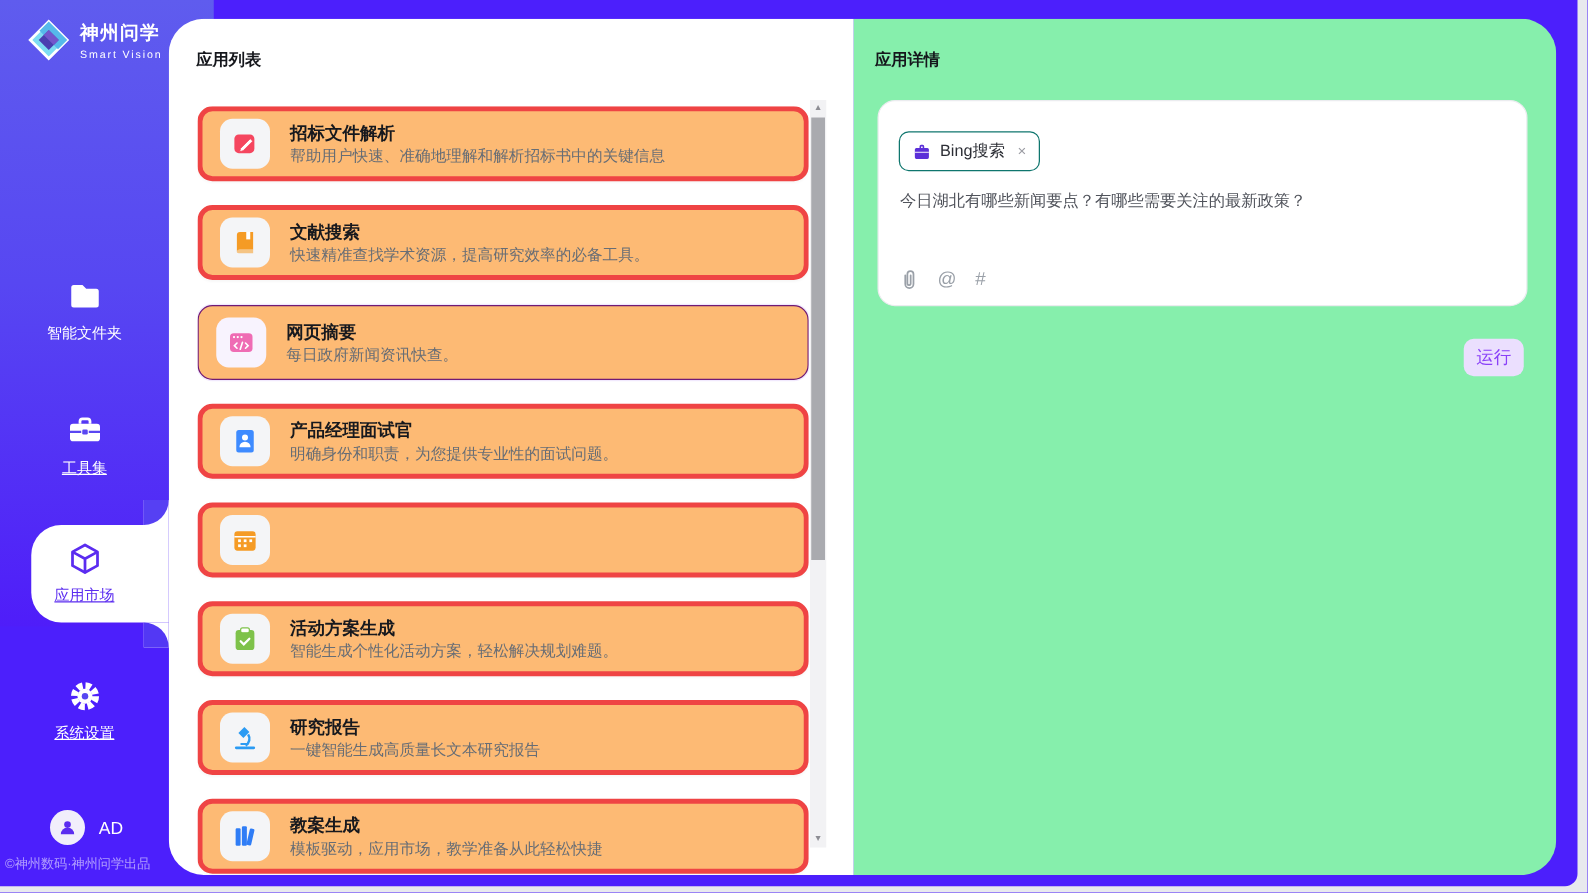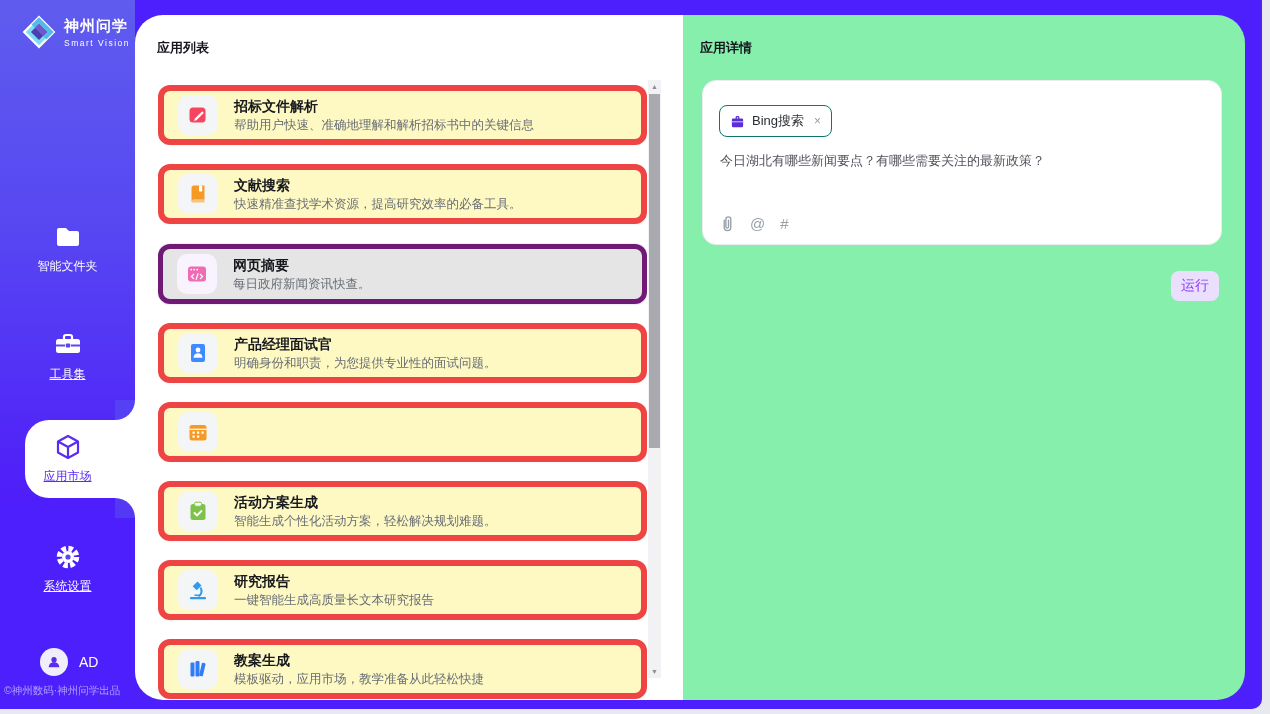--- a/index.html
+++ b/index.html
@@ -5,21 +5,21 @@
   html,body{margin:0;padding:0;}
   body{
     width:1270px;height:714px;position:relative;overflow:hidden;
     background:#e8e9ee;
     font-family:"Liberation Sans","DejaVu Sans",sans-serif;
   }
   
   .frame{position:absolute;left:0;top:0;width:1262px;height:709px;background:#4c1ffc;border-bottom-right-radius:10px;}
   
   .sidebar{position:absolute;left:0;top:0;width:135px;height:501px;
-    background:linear-gradient(180deg,#5f5cee 0%,#5747f2 45%,#4f1df9 100%);}
+    background:linear-gradient(180deg,#5f5cee 0%,#5747f2 45%,#4f1df9 100%);padding-left:36px;}
   .logo{position:absolute;left:20px;top:13px;display:flex;align-items:center;gap:6px;}
   .logo-text .name{color:#fff;font-weight:bold;font-size:15px;letter-spacing:1px;}
   .logo-text .sub{color:#fff;font-size:8.5px;letter-spacing:1.5px;margin-top:2px;}
   .nav-item{position:absolute;left:0;width:135px;text-align:center;color:#fff;cursor:pointer;}
   .nav-item .nav-label{font-size:12px;margin-top:6px;display:inline-block;}
   .nav-item.underlined .nav-label{text-decoration:underline;}
   .nav-item.active{color:#5b2cf0;text-align:center;}
   .nav-item.active .nav-label{color:#5b2cf0;text-decoration:underline;}
   
   .active-bubble{position:absolute;left:25px;top:420px;width:110px;height:78px;background:#ffffff;border-radius:24px 0 0 24px;}
@@ -33,23 +33,23 @@
   .avatar{width:28px;height:28px;border-radius:50%;background:#f1eefb;display:flex;align-items:center;justify-content:center;}
   .user-name{color:#fff;font-size:14px;}
   .side-footer{position:absolute;left:4px;top:684px;font-size:10.5px;color:rgba(255,255,255,.55);white-space:nowrap;}
   
   .main{position:absolute;left:135px;top:15px;width:1110px;height:685px;border-radius:28px;overflow:hidden;display:flex;}
   .panel-list{width:548px;background:#ffffff;position:relative;}
   .panel-detail{width:562px;background:#86efac;position:relative;}
   .panel-title{position:absolute;left:22px;top:24px;font-size:13px;font-weight:bold;color:#15171c;}
   
   .list-wrap{position:absolute;left:23px;top:70px;width:489px;height:615px;overflow:hidden;}
-  .app-card{box-sizing:border-box;height:60px;border:6px solid #ef4444;border-radius:12px;background:#fef9c3;
+  .app-card{box-sizing:border-box;height:60px;border:4px solid #ef4444;border-radius:12px;background:#fdba74;
     display:flex;align-items:center;padding-left:14px;margin-bottom:19px;box-shadow:0 1px 2px rgba(0,0,0,.03);cursor:pointer;}
-  .app-card.selected{background:#e5e5e5;border:5px solid #701a75;box-shadow:0 0 0 1px rgba(138,78,240,.12);margin-top:20px;}
+  .app-card.selected{background:#fdba74;border:1px solid #701a75;box-shadow:0 0 0 1px rgba(138,78,240,.12);margin-top:20px;}
   .icon-box{width:40px;height:40px;border-radius:10px;background:#f4f5f7;display:flex;align-items:center;justify-content:center;margin-right:16px;flex:none;}
   .selected .icon-box{background:#f8f3fe;}
   .card-text{min-width:0;}
   .app-name{font-size:14px;font-weight:bold;color:#17191e;line-height:1;margin-bottom:6px;}
   .app-desc{font-size:12.5px;color:#676d75;line-height:1;white-space:nowrap;}
   .c0{color:#f5465f}.c1{color:#f59b25}.c2{color:#ef6cb4}.c3{color:#3e8bff}
   .c4{color:#f59b25}.c5{color:#7ec24a}.c6{color:#2b9bf3}.c7{color:#2f7df6}
   
   .scrollbar{position:absolute;right:22px;top:65px;width:13px;height:598px;background:#f2f2f4;}
   .sb-arrow{position:absolute;left:0;width:13px;height:13px;color:#8d8d93;font-size:7px;line-height:13px;text-align:center;cursor:pointer;}

